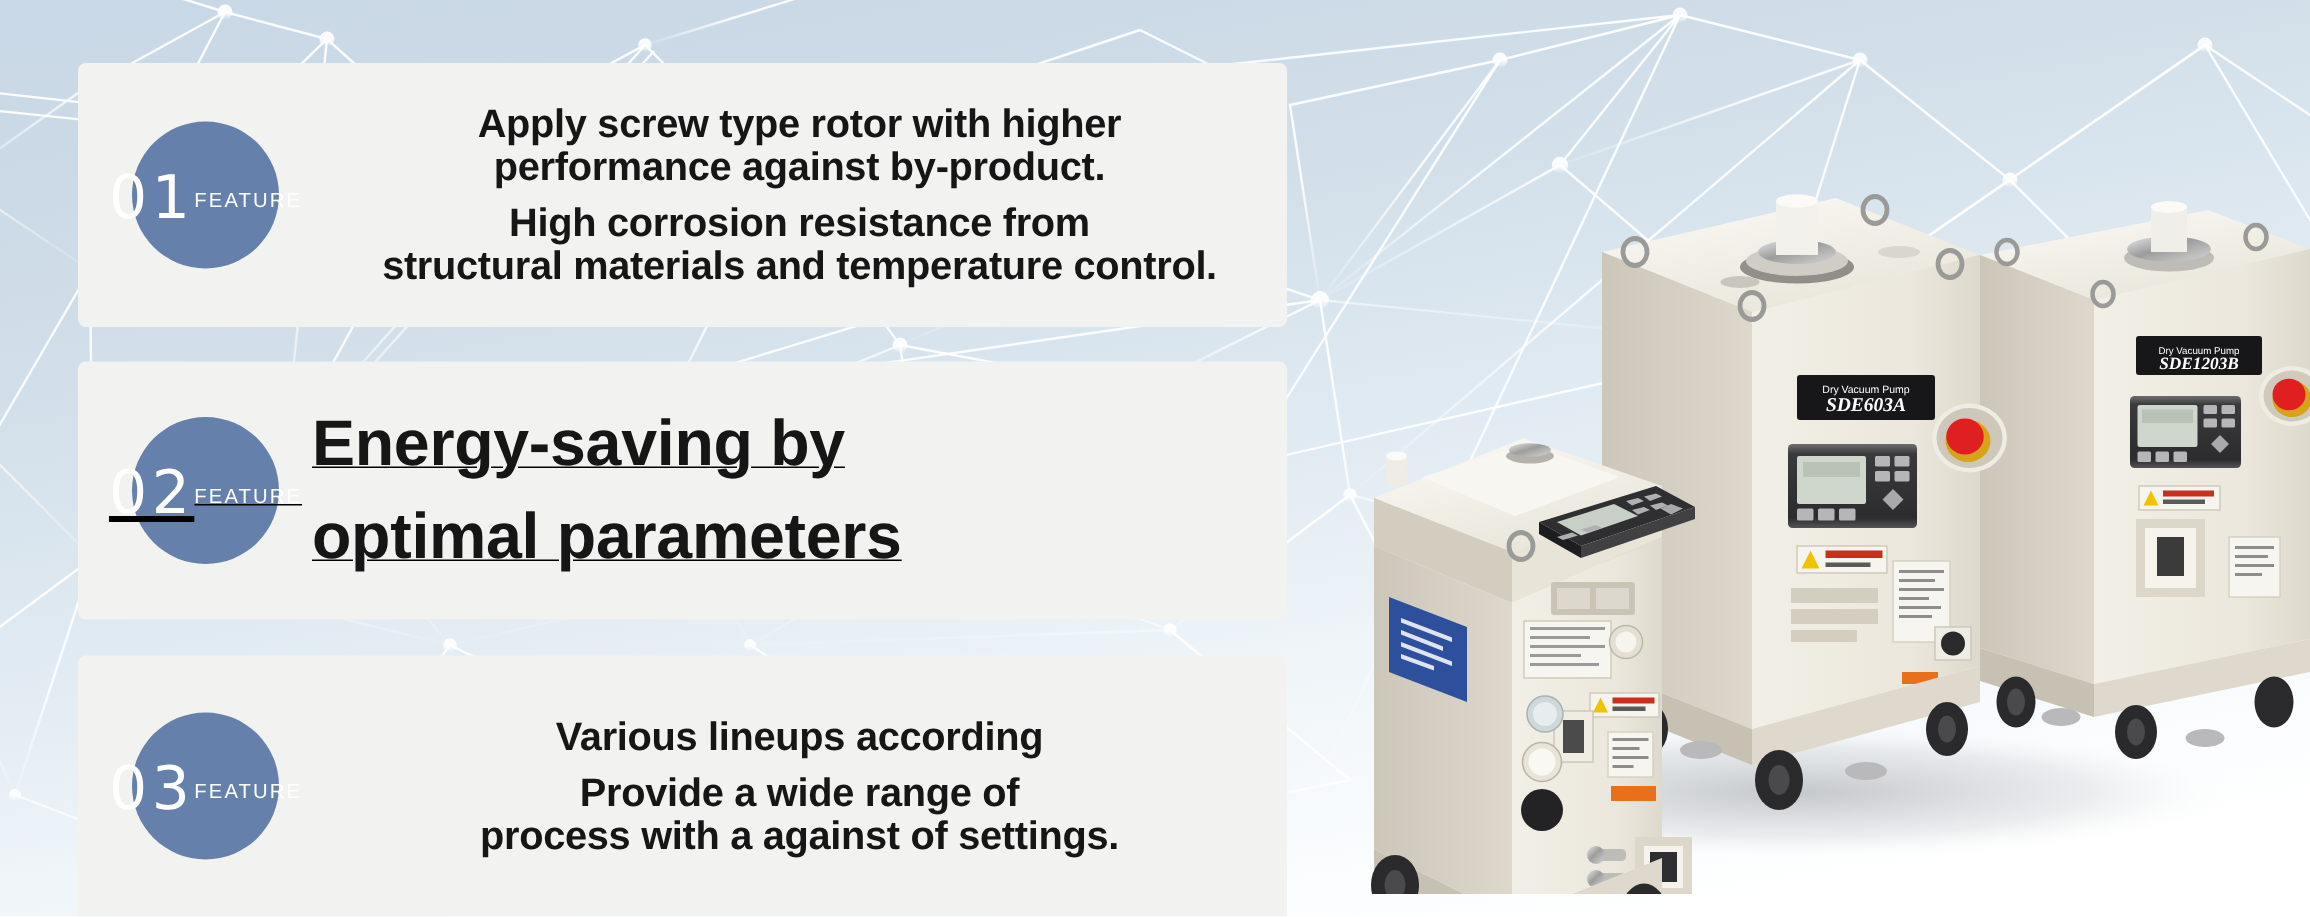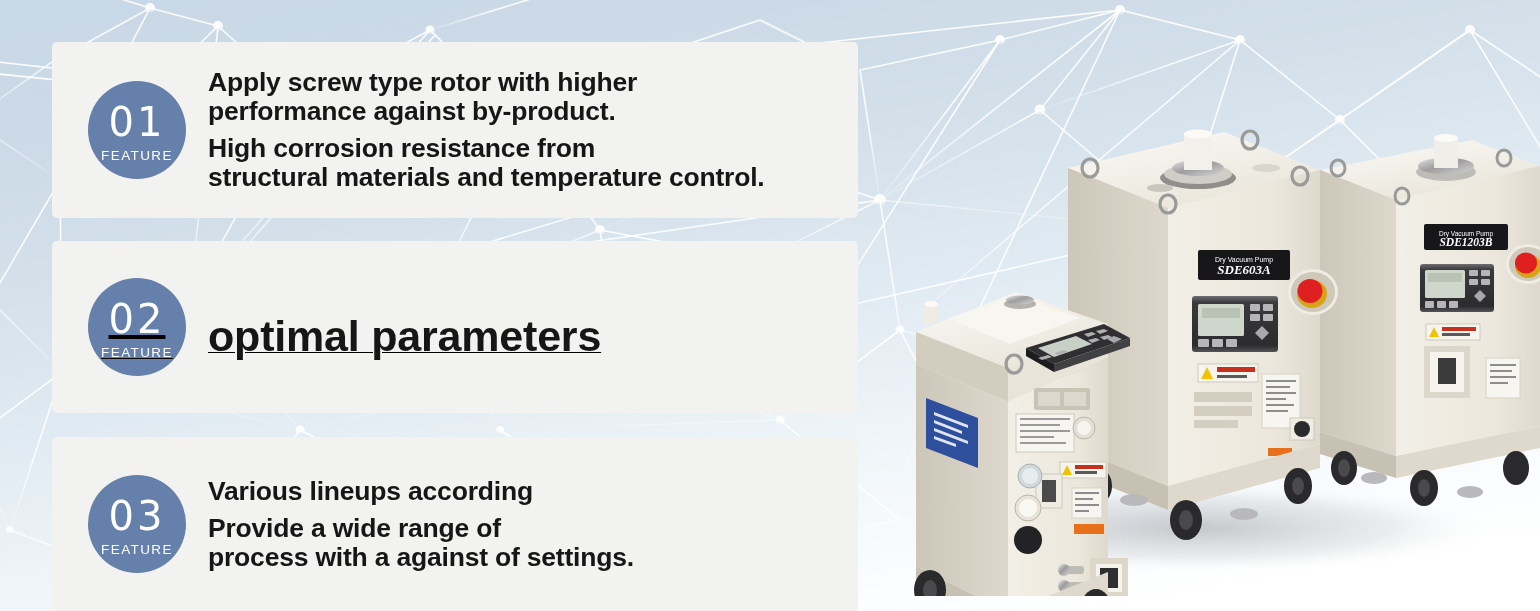--- a/index.html
+++ b/index.html
@@ -68,21 +68,21 @@
   .badge {
     position: relative;
     flex: 0 0 auto;
     width: 98px;
     height: 98px;
     margin-left: 36px;
     margin-right: 22px;
     border-radius: 50%;
     background: #6580ab;
     display: flex;
-    flex-direction: column;
+    flex-direction: row;
     align-items: center;
     justify-content: center;
     color: #ffffff;
   }
   .badge-num {
     font-size: 40px;
     font-weight: 400;
     letter-spacing: 3px;
     line-height: 1;
     margin-top: 4px;
@@ -100,21 +100,21 @@
   .panel-text {
     flex: 1 1 auto;
     color: #161616;
   }
   .ptext-line {
     font-weight: bold;
     letter-spacing: -0.2px;
   }
 
   
-  .size-sm .para { margin: 0; }
+  .size-sm .para { margin: 0; text-align: center; }
   .size-sm .para + .para { margin-top: 8px; }
   .size-sm .ptext-line {
     font-size: 26.5px;
     line-height: 29px;
   }
 
   
   .size-lg .para { margin: 0; }
   .size-lg .ptext-line {
     font-size: 43px;
@@ -551,21 +551,21 @@
     </div>
   </div>
 
   <div class="panel" id="panel-2">
     <div class="badge">
       <span class="badge-num">02</span>
       <span class="badge-label">FEATURE</span>
     </div>
     <div class="panel-text size-lg">
       <p class="para">
-        <br>
+        <span class="ptext-line">Energy-saving by</span><br>
         <span class="ptext-line">optimal parameters</span>
       </p>
     </div>
   </div>
 
   <div class="panel" id="panel-3">
     <div class="badge">
       <span class="badge-num">03</span>
       <span class="badge-label">FEATURE</span>
     </div>

